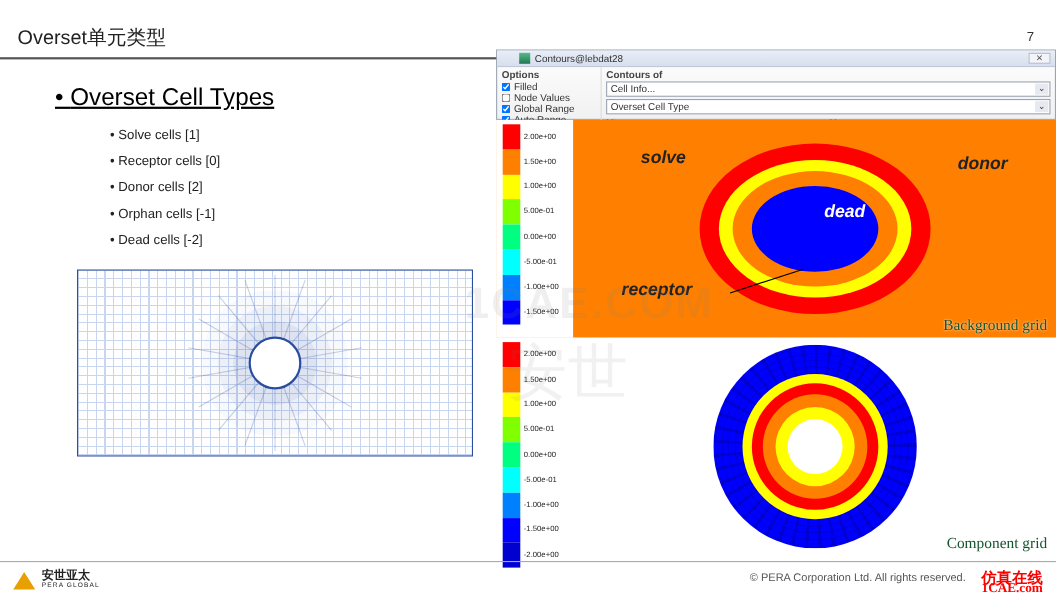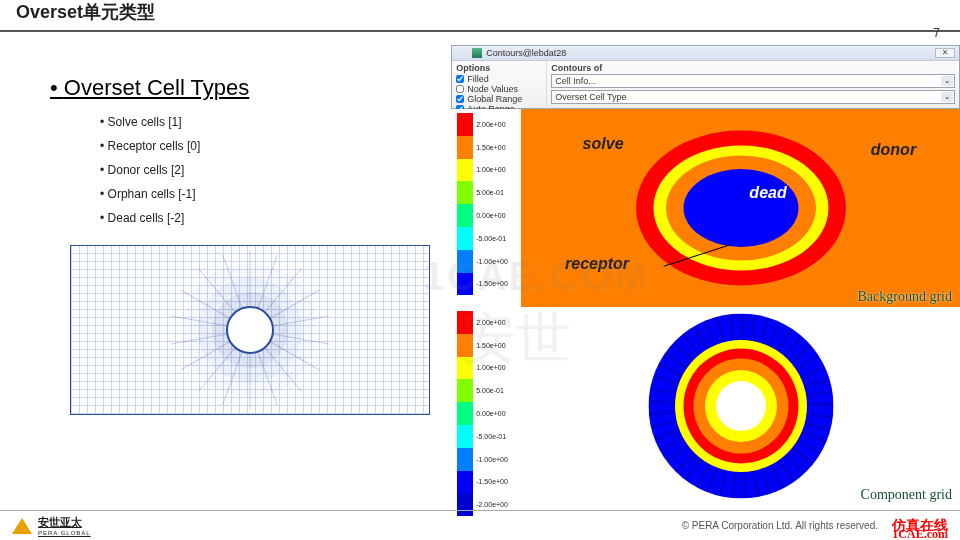--- a/index.html
+++ b/index.html
@@ -1,18 +1,18 @@
 <!DOCTYPE html>
 <html><head>
 <meta charset="utf-8">
 <style>
   * { box-sizing: border-box; margin: 0; padding: 0; }
   body { width: 960px; height: 540px; font-family: "Microsoft YaHei", Arial, sans-serif; background: #fff; position: relative; overflow: hidden; }
   .slide { width: 100%; height: 100%; position: relative; }
-  .title-bar { padding: 0 0 6px 16px; border-bottom: 2px solid #555; font-weight: bold; color: #222; font-size: 18px; }
+  .title-bar { padding: 22px 0 6px 16px; border-bottom: 2px solid #555; font-weight: normal; color: #222; font-size: 18px; }
   .page-num { position: absolute; top: 26px; right: 20px; font-size: 12px; color: #333; }
   .content { display: flex; position: absolute; top: 45px; left: 0; right: 0; bottom: 30px; }
   .left { width: 47%; padding: 30px 0 0 40px; }
   .right { width: 53%; display: flex; flex-direction: column; }
   .bullet-l1 { font-size: 22px; margin: 0 0 14px 10px; text-decoration: underline; }
   .bullet-l2 { font-size: 12px; margin: 0 0 10px 60px; color: #222; }
   .dot::before { content: "• "; }
   .mesh-fig { border: 1px solid #2a4da0; width: 360px; height: 170px; margin: 20px 0 0 30px; position: relative; background:
     repeating-linear-gradient(0deg,#c8d5ef 0 1px,transparent 1px 8px),
     repeating-linear-gradient(90deg,#c8d5ef 0 1px,transparent 1px 8px); }
@@ -50,21 +50,21 @@
   .lab { position:absolute; font-weight:bold; font-style:italic; font-size:16px; color:#222; }
   .lab.solve { left:14%; top:13%; }
   .lab.donor { right:10%; top:16%; }
   .lab.dead { left:52%; top:38%; color:#fff; }
   .lab.receptor { left:10%; bottom:17%; }
   .line { position:absolute; width:70px; height:1px; background:#000; left:32%; bottom:26%; transform:rotate(-18deg); }
   .caption { position:absolute; right:8px; bottom:2px; font-size:14px; color:#14532d; font-family:"Times New Roman",serif; }
   .caption.on-dark { text-shadow:0 0 2px #fff; }
   
   .footer { position:absolute; bottom:0; left:0; right:0; height:30px; border-top:1px solid #aaa; display:flex; align-items:center; padding:0 12px; font-size:10px; color:#555; }
-  .logo { display:flex; align-items:center; gap:6px; font-size:11px; font-weight:bold; color:#222;text-decoration:underline; }
+  .logo { display:flex; align-items:flex-end; gap:6px; font-size:11px; font-weight:bold; color:#222; }
   .tri { width:0; height:0; border-left:10px solid transparent; border-right:10px solid transparent; border-bottom:16px solid #e8a000; }
   .foot-r { margin-left:auto; display:flex; align-items:center; gap:14px; }
   .wm-red { color:#ff0000; font-size:14px; font-weight:bold; font-family:"KaiTi",serif; }
   .wm-center { position:absolute; left:44%; top:47%; font-size:40px; color:rgba(120,120,120,0.12); font-weight:bold; letter-spacing:2px; pointer-events:none; }
   .wm-center2 { position:absolute; left:48%; top:56%; font-size:55px; color:rgba(120,120,120,0.10); font-family:"KaiTi",serif; pointer-events:none; }
 </style>
 </head>
 <body>
 
 <div class="slide">

